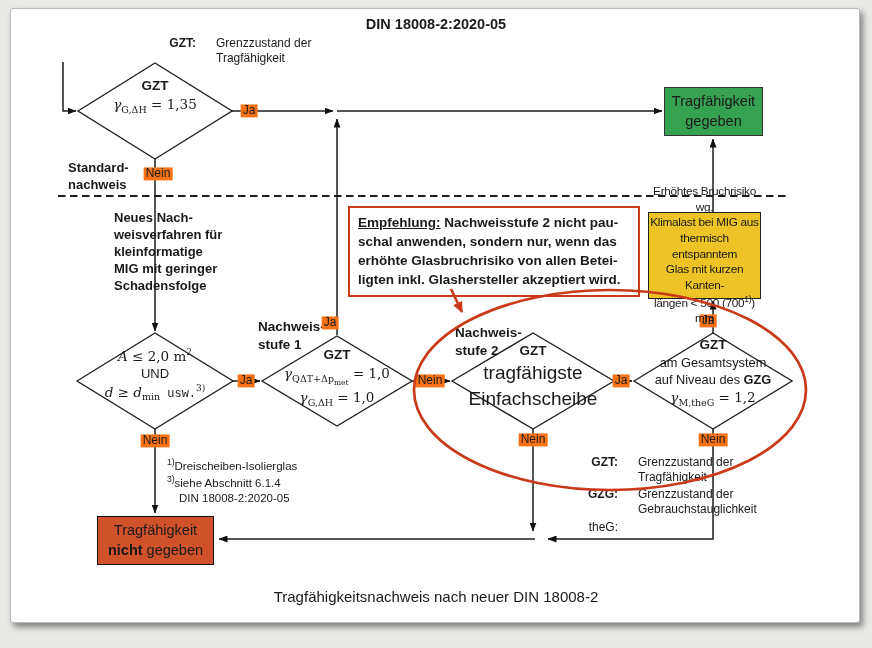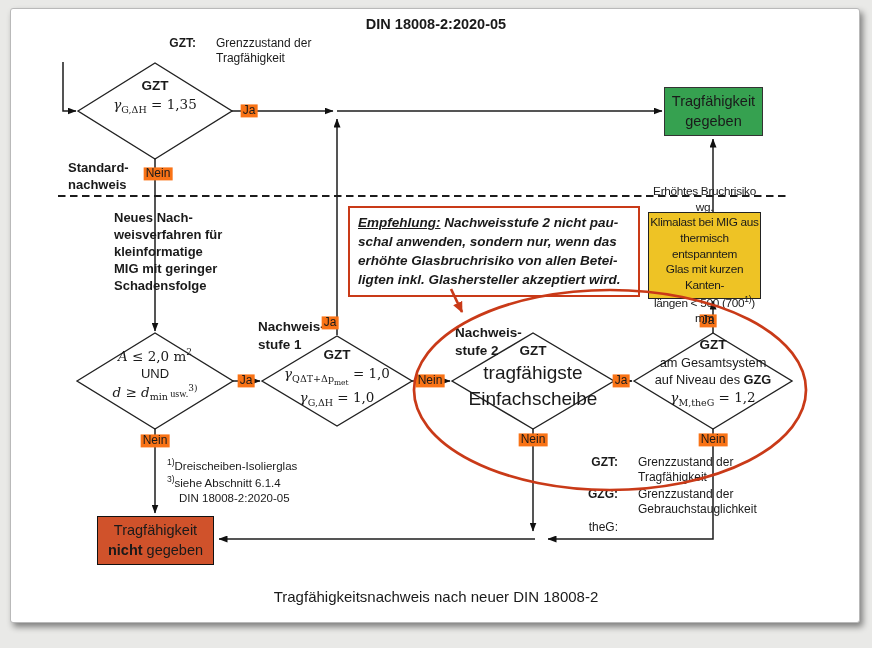--- a/index.html
+++ b/index.html
@@ -15,27 +15,27 @@
   .caption{left:0;top:588px;width:872px;text-align:center;font-size:15px;}
   .lane{font-weight:bold;font-size:13px;line-height:1.3;}
   .node-text{transform:translateX(-50%);text-align:center;line-height:1.34;font-size:13px;}
   .node-head{font-weight:bold;font-size:13.5px;}
   .edge-label{transform:translate(-50%,-50%);background:#f97316;padding:0 2px;font-size:12px;line-height:1.1;}
   .math{font-family:"DejaVu Serif",serif;font-size:13.5px;}
   .math .g{font-style:italic;}
   .math sub.s1{font-size:9.5px;}
   .math sub.s2{font-size:7.5px;}
   .math sup{font-size:9px;}
-  .math .plain{font-family:Liberation Serif, serif;font-size:10px;}
+  .math .plain{font-family:Liberation Mono, monospace;font-size:12px;}
   .diamond-label{font-weight:bold;font-size:13.5px;line-height:1.3;}
   .box{box-sizing:border-box;display:flex;align-items:center;justify-content:center;text-align:center;}
   .box-ok{left:664px;top:87px;width:99px;height:49px;background:#36a150;border:1.4px solid #333;font-size:14.5px;line-height:1.35;}
   .box-fail{left:97px;top:516px;width:117px;height:49px;background:#d0522b;border:1.4px solid #111;font-size:14.5px;line-height:1.35;flex-direction:column;}
   .box-risk{left:648px;top:212px;width:113px;height:87px;background:#eec325;border:1.5px solid #222;font-size:11.8px;letter-spacing:-0.3px;line-height:1.33;padding:2px 0;}
-  .box-reco{left:348px;top:206px;width:292px;background:#fff;border:2.5px solid #c93a18;padding:5px 8px;box-sizing:border-box;font-weight:bold;font-size:13.5px;line-height:1.42;font-style:italic;}
+  .box-reco{left:348px;top:206px;width:292px;background:#fff;border:2.5px solid #c93a18;padding:5px 8px;box-sizing:border-box;font-weight:bold;font-size:13.5px;line-height:1.42;}
   .box-reco .term{text-decoration:underline;}
   .legend{font-size:12px;line-height:1.22;}
   .legend-row{display:flex;gap:20px;margin-bottom:3px;}
   .legend-term{flex:0 0 34px;text-align:right;}
   .legend-term.b{font-weight:bold;}
   .footnotes{font-size:11.5px;line-height:1.3;}
   .footnotes sup{font-size:8.5px;}
   .fn-indent{padding-left:12px;}
   sup.small{font-size:8.5px;}
 </style>

